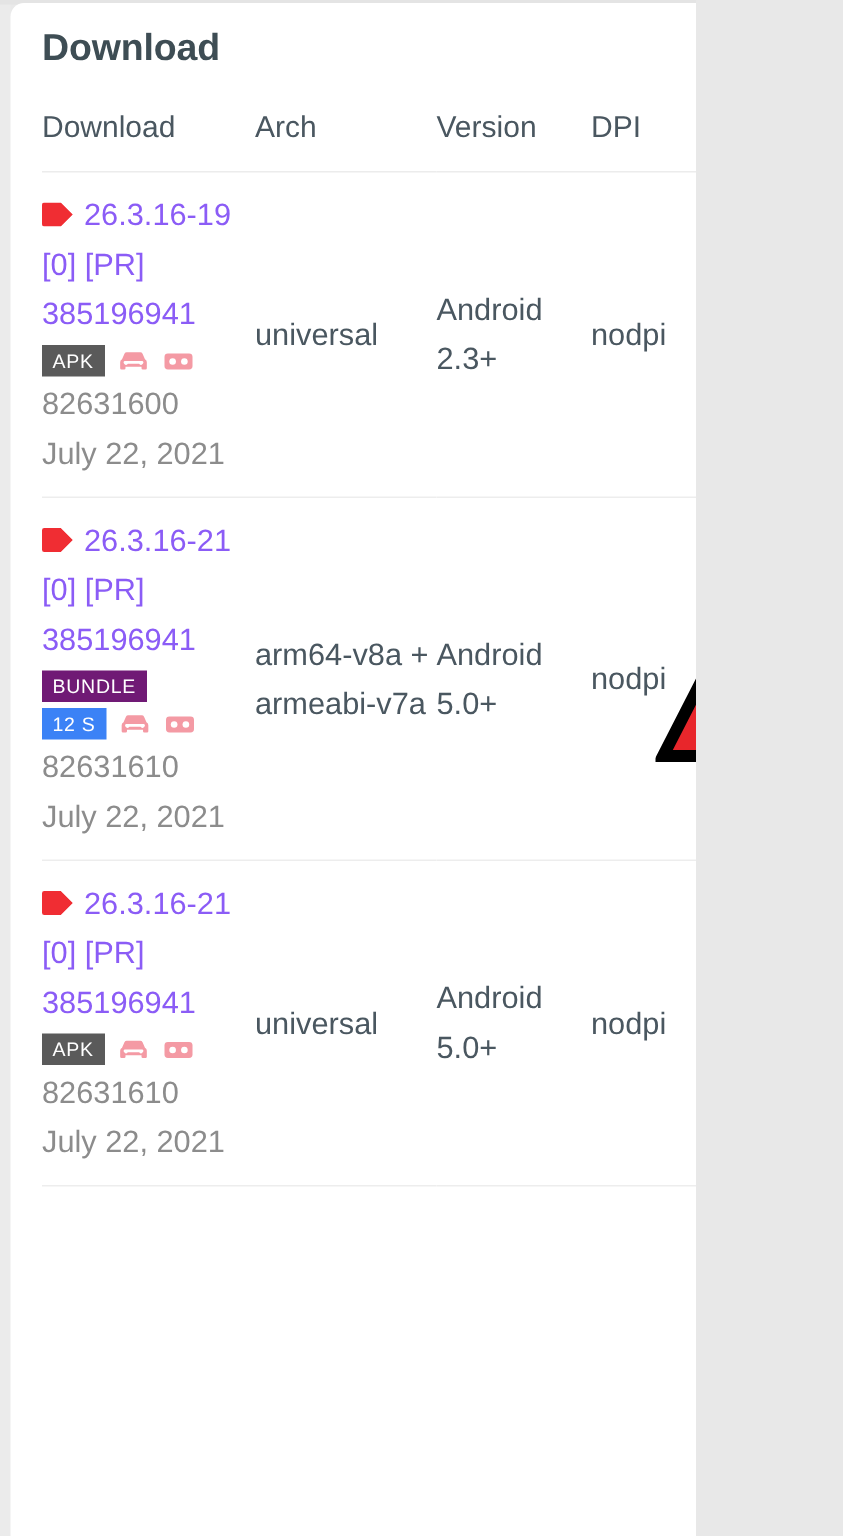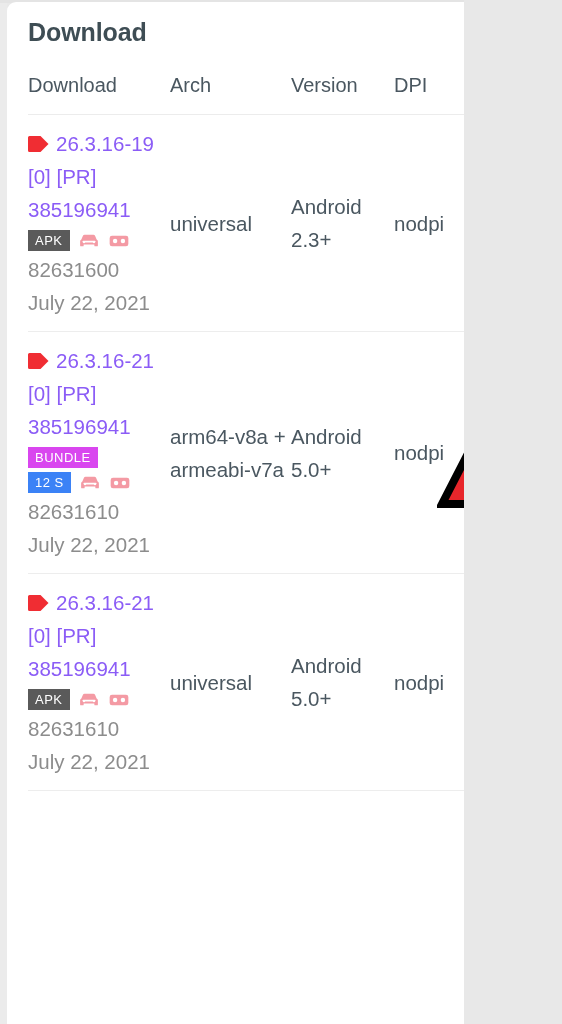--- a/index.html
+++ b/index.html
@@ -141,21 +141,21 @@
     justify-content: center;
     height: 21px;
     padding: 0 7px;
     font-size: 13px;
     font-weight: 400;
     letter-spacing: 0.5px;
     color: #ffffff;
     line-height: 1;
   }
   .badge.apk    { background: #5a5a5a; }
-  .badge.bundle { background: #d946ef; }
+  .badge.bundle { background: #701a75; }
   .badge.split  { background: #3b82f6; }
 
   .mini-icon { width: 22px; height: 16px; display: inline-block; }
 
   .meta-line {
     display: block;
     font-size: 20.5px;
     line-height: 33px;
     color: #8c8c8c;
     font-weight: 400;

